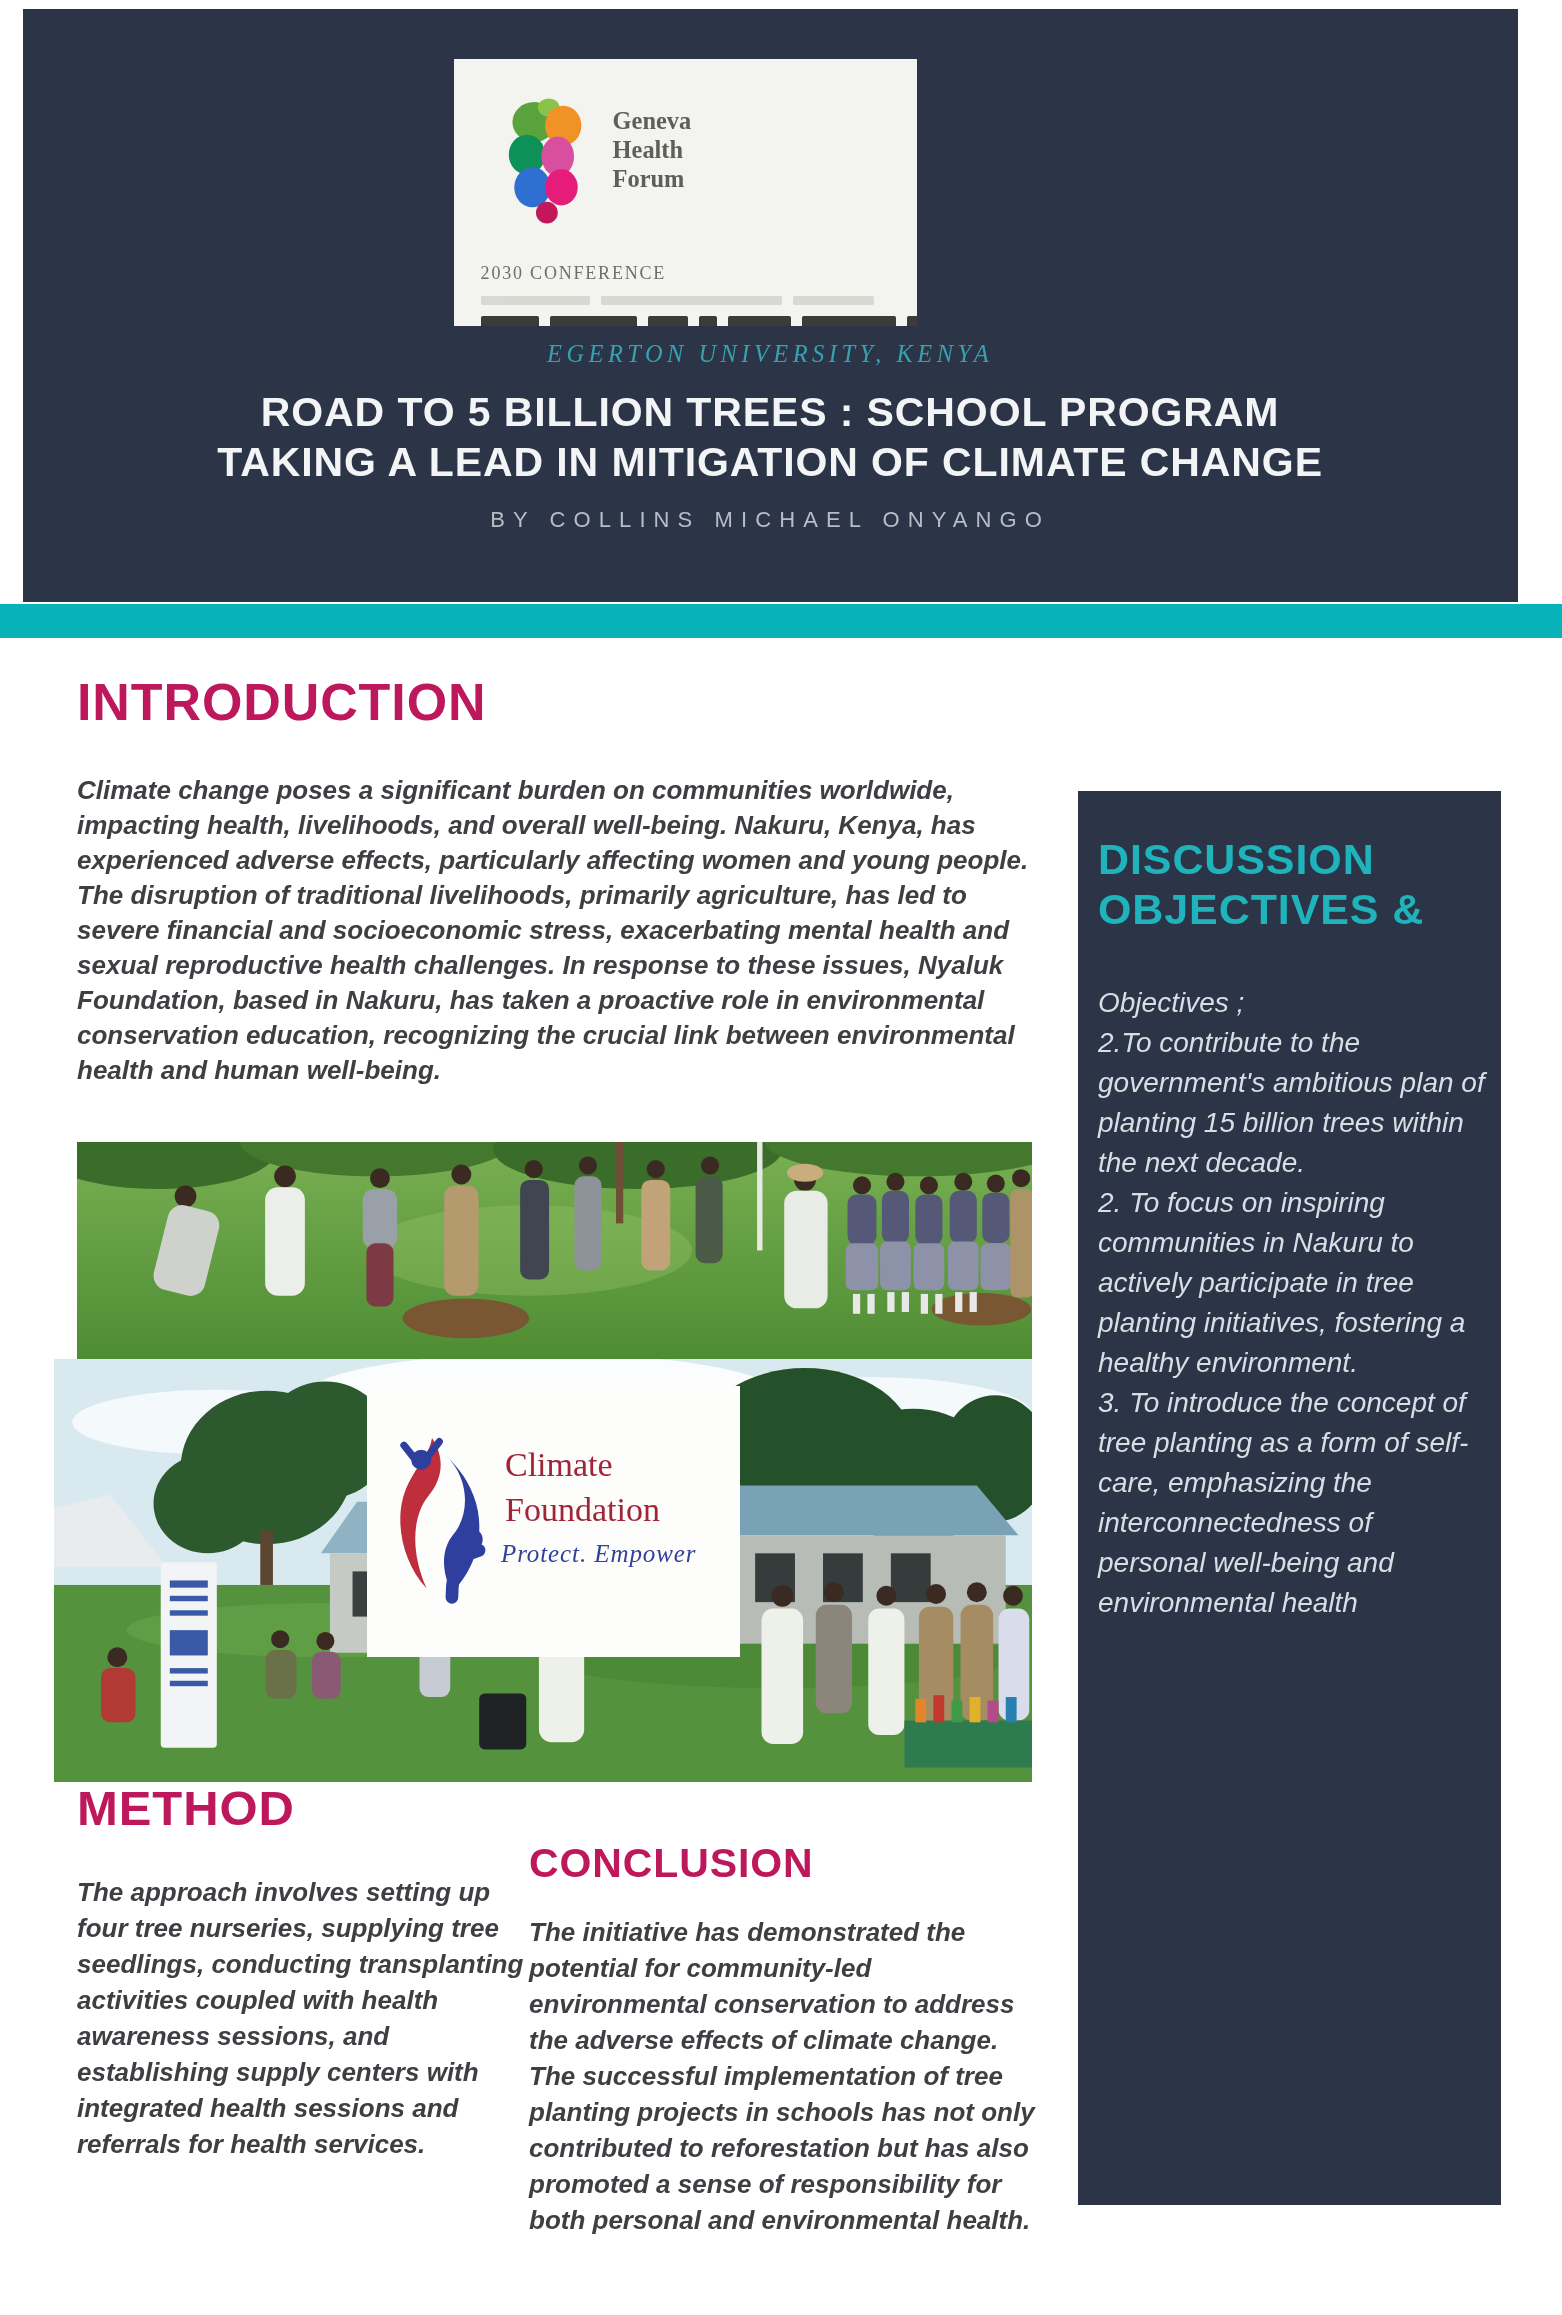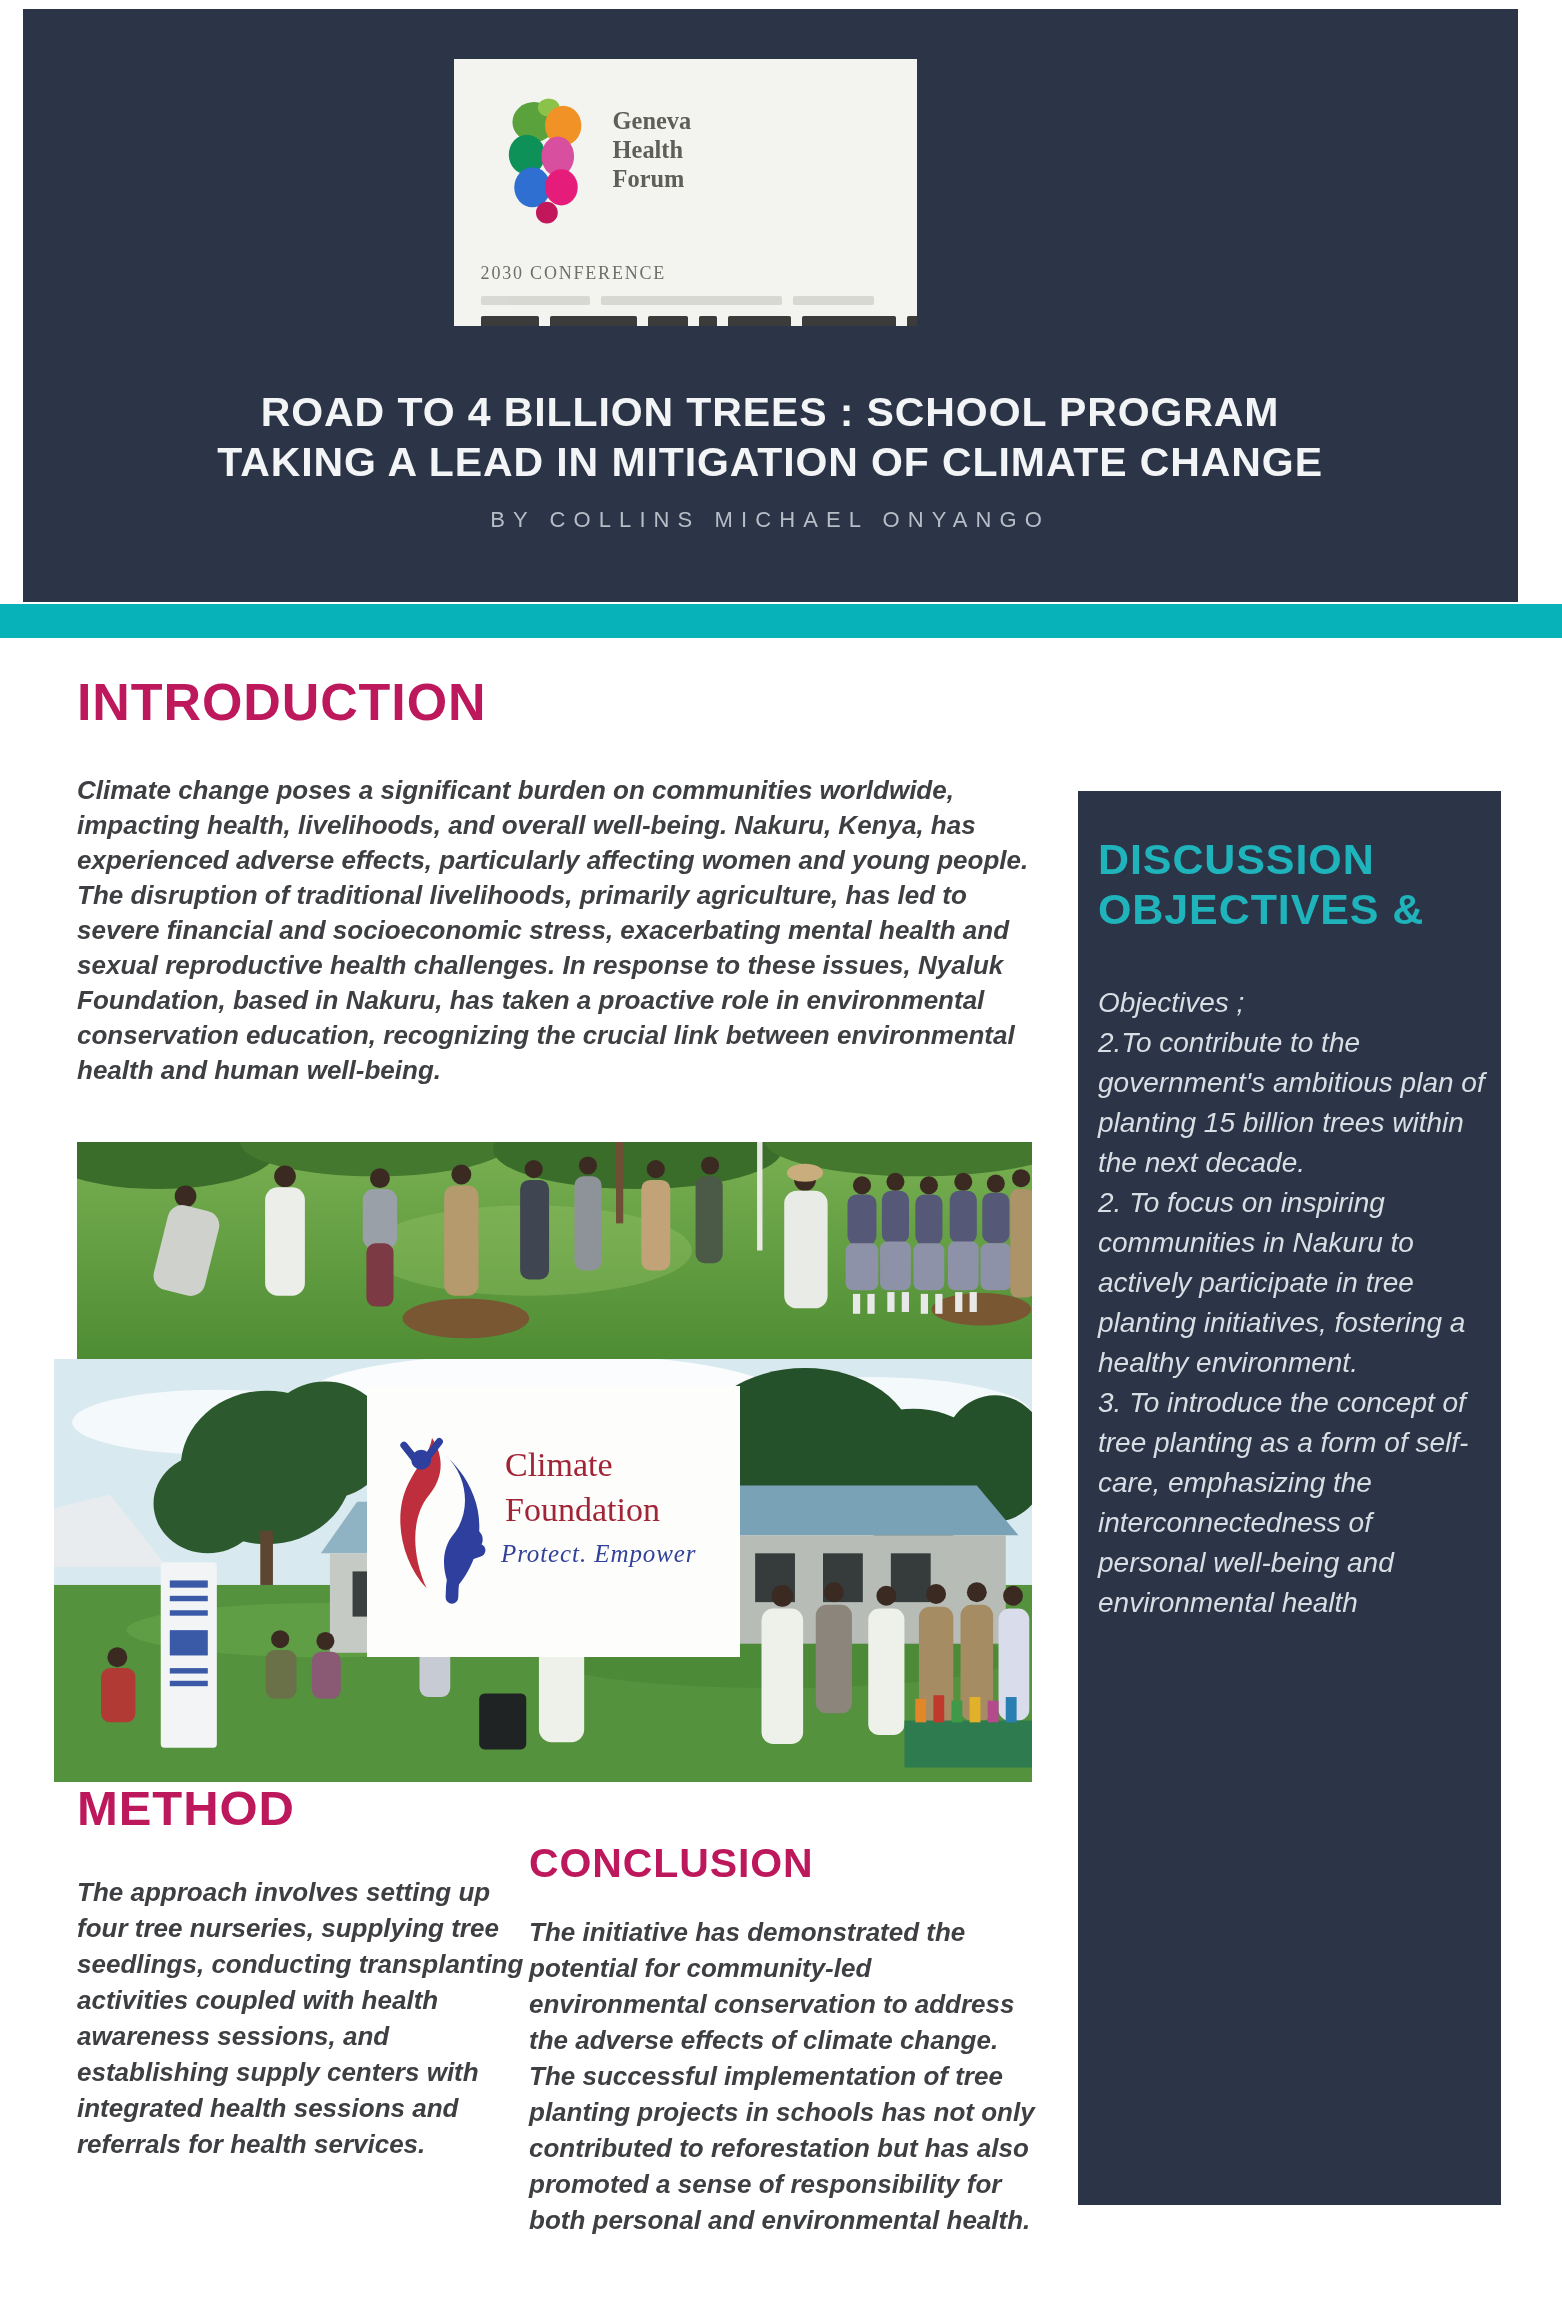--- a/index.html
+++ b/index.html
@@ -99,23 +99,24 @@
         <i style="width:58px"></i>
           <i style="width:87px"></i>
           <i style="width:40px"></i>
         <i style="width:18px"></i>
           <i style="width:63px"></i>
           <i style="width:94px"></i>
         <i style="width:47px"></i>
       </div>
     </div>
 
+    <div class="university">EGERTON UNIVERSITY, KENYA</div>
 
     <div class="title">
-      <div>ROAD TO 4 BILLION TREES : SCHOOL PROGRAM</div>
+      <div>ROAD TO 5 BILLION TREES : SCHOOL PROGRAM</div>
       <div>TAKING A LEAD IN MITIGATION OF CLIMATE CHANGE</div>
     </div>
 
     <div class="byline">BY COLLINS MICHAEL ONYANGO</div>
   </div>
 
   <div class="teal-band"></div>
 
   <div class="section-heading" id="intro-heading">INTRODUCTION</div>
   <div class="body-text" id="intro-body">Climate change poses a significant burden on communities worldwide, impacting health, livelihoods, and overall well-being. Nakuru, Kenya, has experienced adverse effects, particularly affecting women and young people. The disruption of traditional livelihoods, primarily agriculture, has led to severe financial and socioeconomic stress, exacerbating mental health and sexual reproductive health challenges. In response to these issues, Nyaluk Foundation, based in Nakuru, has taken a proactive role in environmental conservation education, recognizing the crucial link between environmental health and human well-being.</div>

